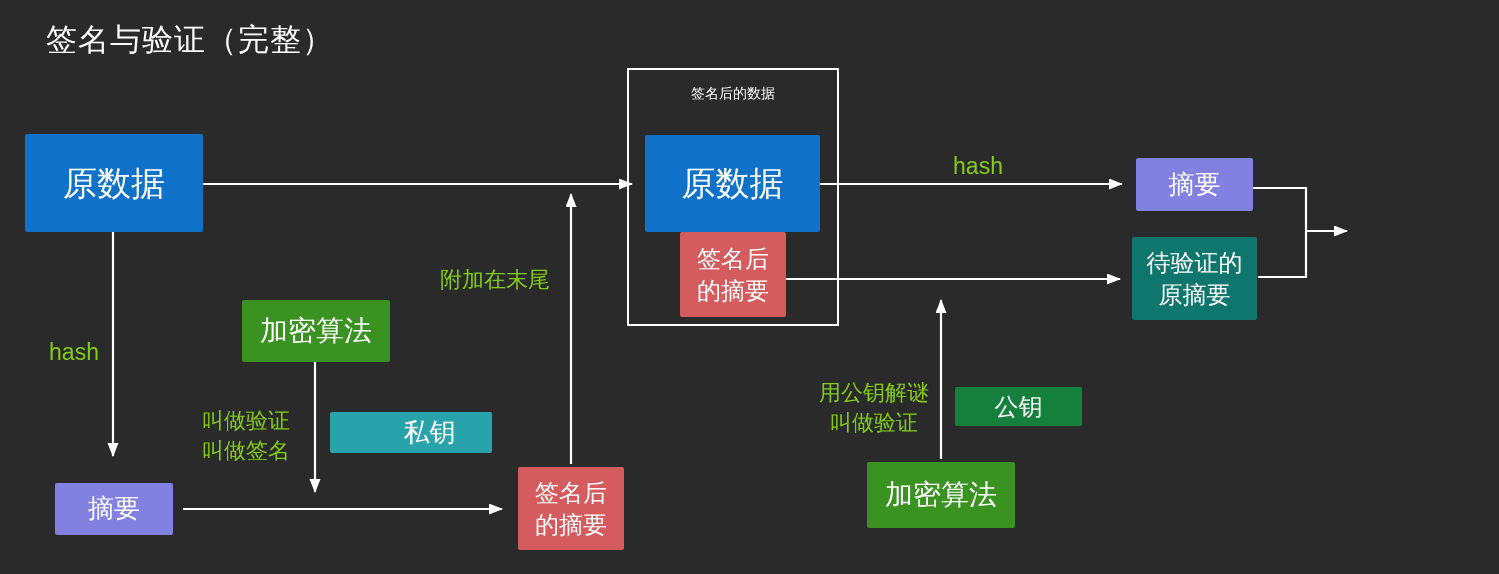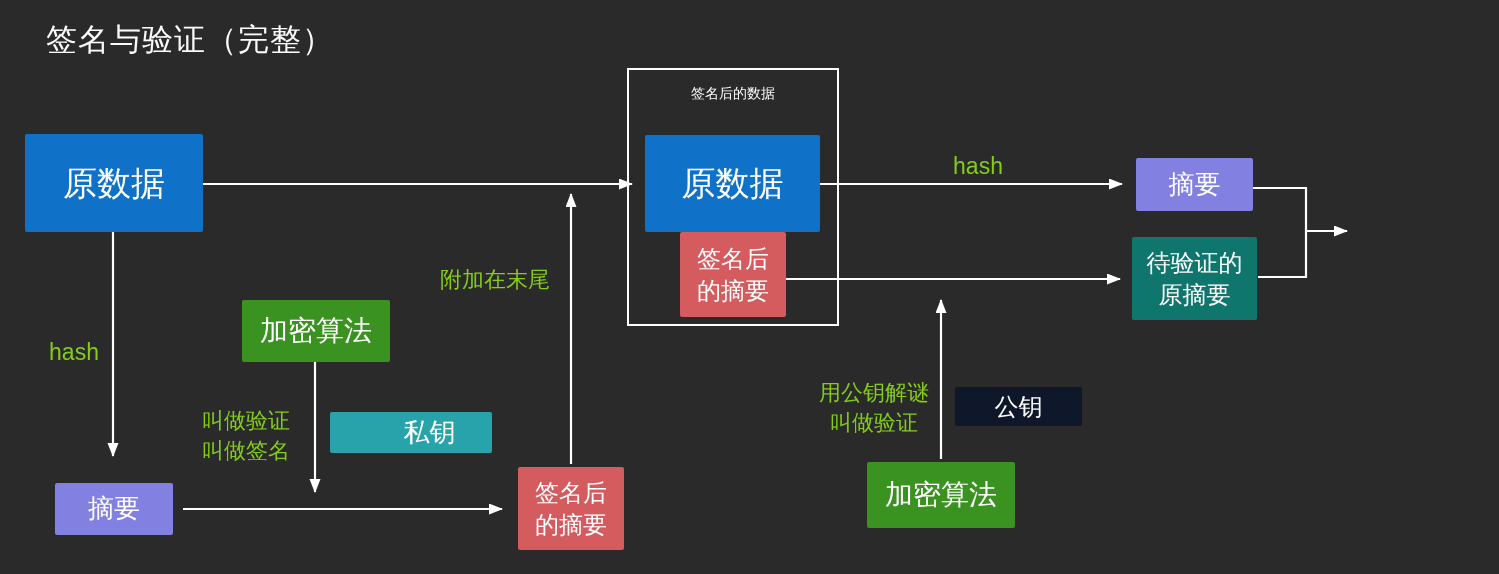--- a/index.html
+++ b/index.html
@@ -103,21 +103,21 @@
   <div class="node red" id="n-signed-digest-center" style="background: rgb(212, 92, 94);">签名后
 的摘要</div>
   <div class="node purple" id="n-digest-right" style="background: rgb(130, 128, 224);">摘要</div>
   <div class="node purple" id="n-digest-toverify" style="background: #0f766e;">待验证的
 原摘要</div>
   <div class="node purple" id="n-digest-left" style="background: rgb(130, 128, 224);">摘要</div>
   <div class="node red" id="n-signed-digest-bottom" style="background: rgb(212, 92, 94);">签名后
 的摘要</div>
   <div class="node green" id="n-encrypt-top" style="background: rgb(58, 147, 32);">加密算法</div>
   <div class="node teal" id="n-private-key" style="background: rgb(41, 163, 171);">私钥</div>
-  <div class="node orange" id="n-public-key" style="background: #0f172a;">公钥</div>
+  <div class="node orange" id="n-public-key" style="background: #15803d;">公钥</div>
   <div class="node green" id="n-encrypt-bottom" style="background: rgb(58, 147, 32);">加密算法</div>
 
   <div class="annotation" id="a-hash-left">hash</div>
   <div class="annotation" id="a-hash-right">hash</div>
   <div class="annotation" id="a-attach-note">附加在末尾</div>
   <div class="annotation" id="a-sign-note">叫做验证
 叫做签名</div>
   <div class="annotation" id="a-verify-note">用公钥解谜
 叫做验证</div>
 

